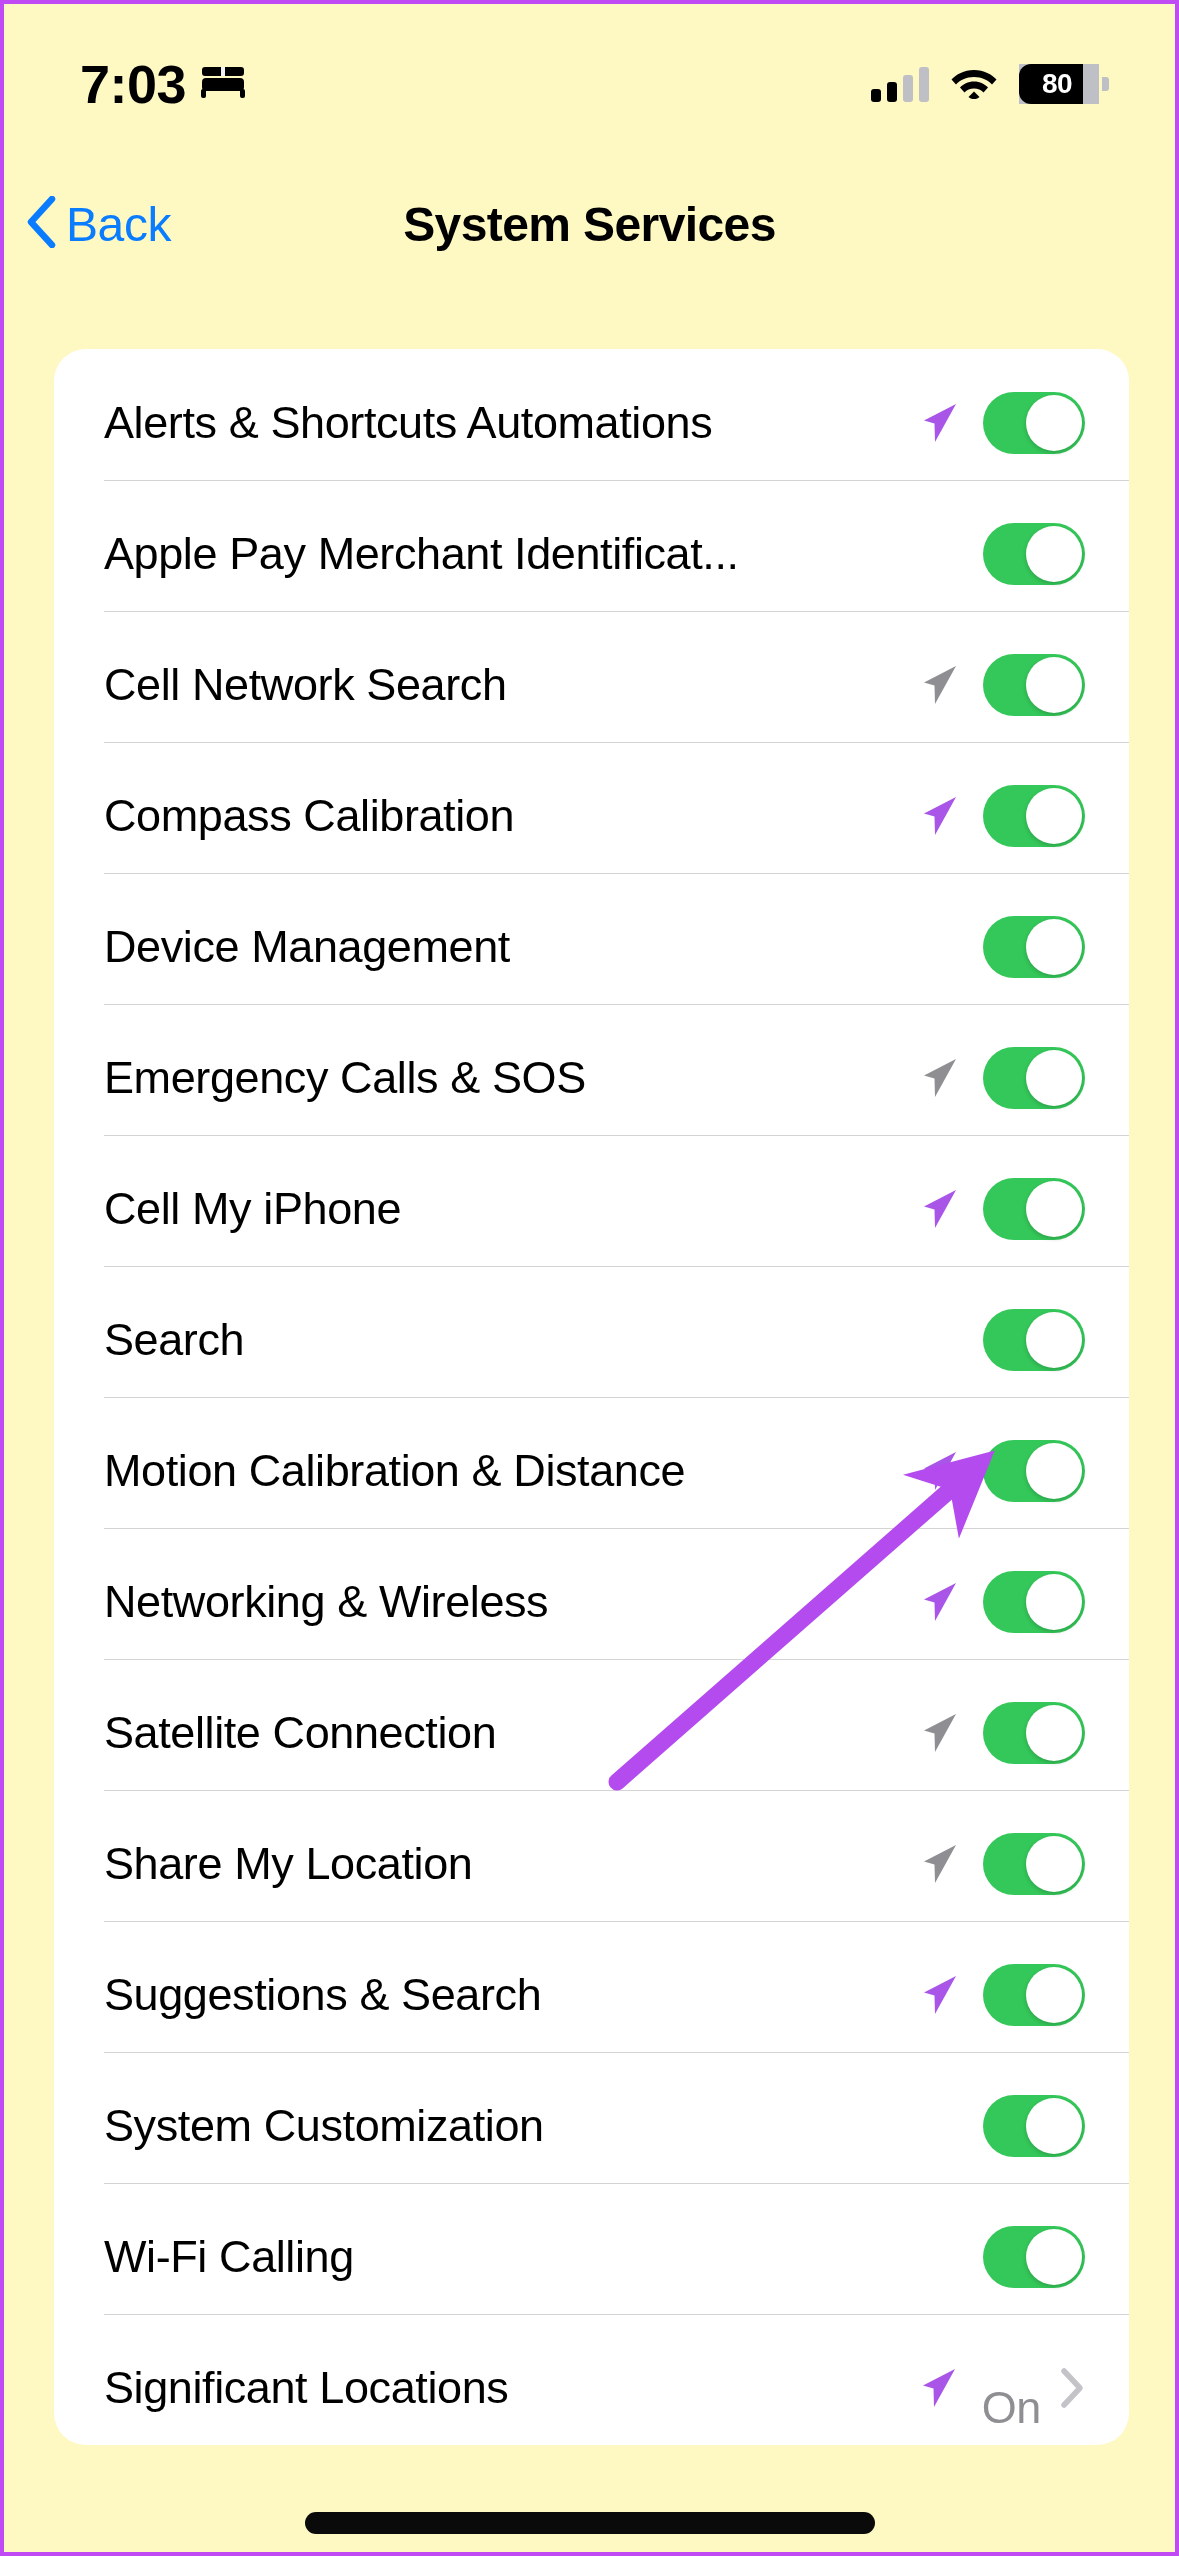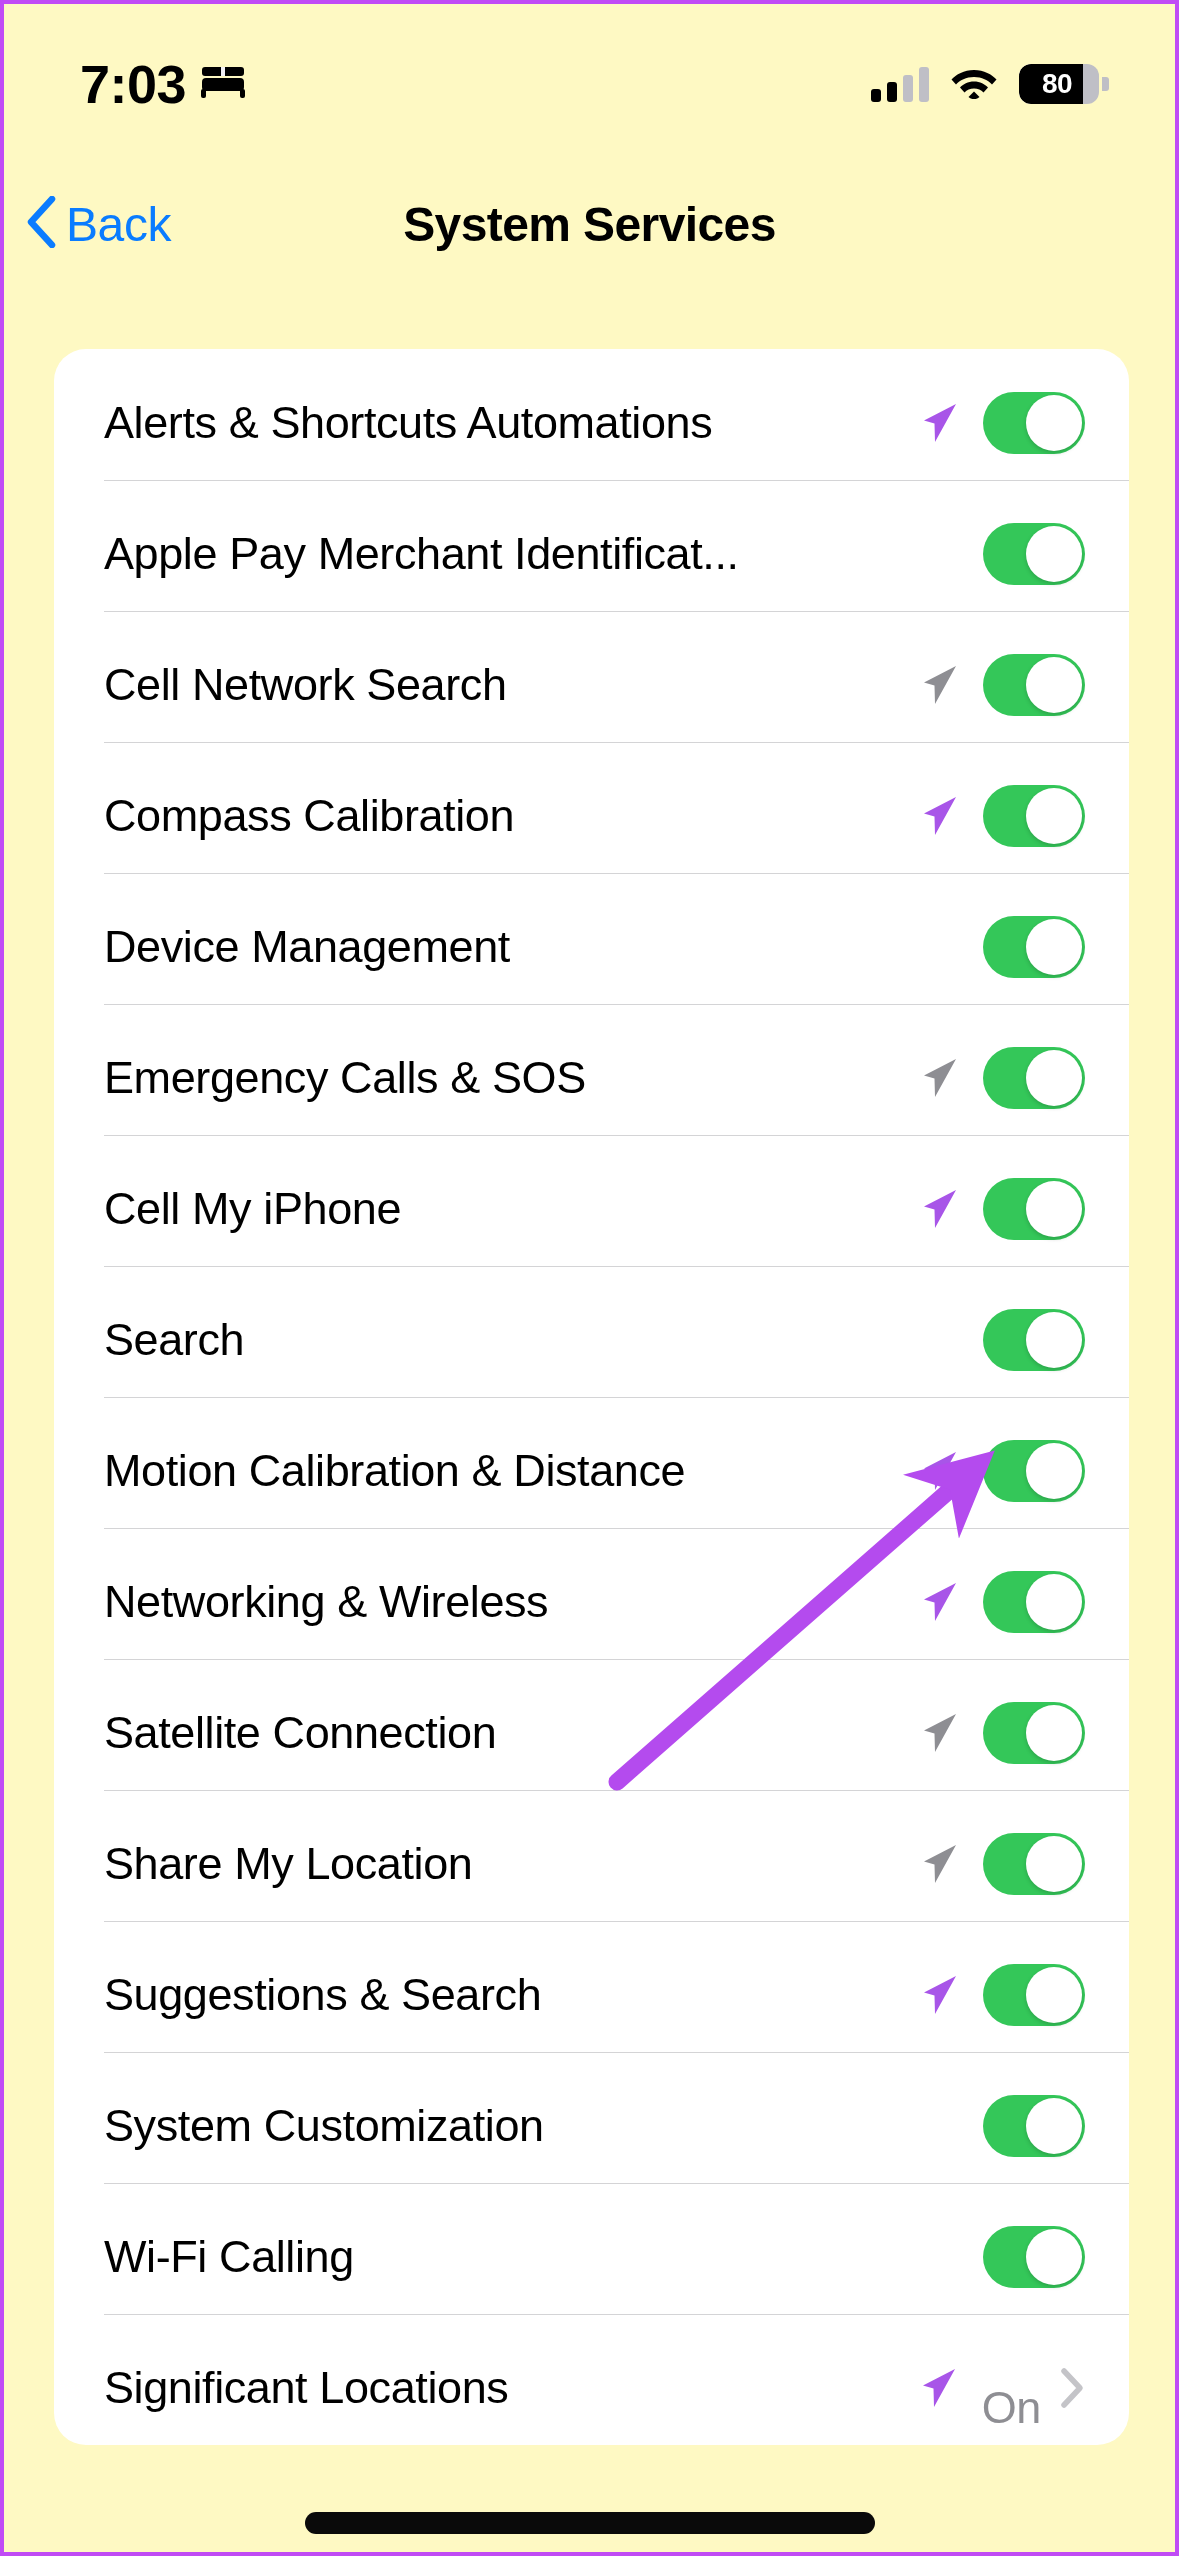--- a/index.html
+++ b/index.html
@@ -31,21 +31,21 @@
   .sb-right{ display:flex; align-items:center; gap:22px; }
   .bars{ display:flex; align-items:flex-end; gap:6px; height:36px; }
   .bars i{ display:block; width:10px; border-radius:3px; background:#000; }
   .bars i.b1{ height:13px; }
   .bars i.b2{ height:20px; }
   .bars i.b3{ height:27px; background:#BFBFC6; }
   .bars i.b4{ height:35px; background:#BFBFC6; }
   .battery{ position:relative; display:flex; align-items:center; }
   .batt-body{
     position:relative; width:80px; height:40px;
-    border-radius:12px; background:#BFBFC6; overflow:hidden;
+    border-radius:0; background:#BFBFC6; overflow:hidden;
   }
   .batt-fill{
     position:absolute; top:0; left:0; height:100%;
     width:80%; background:#000; border-radius:12px 0 0 12px;
   }
   .batt-pct{
     position:absolute; inset:0;
     display:flex; align-items:center; justify-content:center;
     font-size:28px; font-weight:700; color:#fff; letter-spacing:-0.5px;
     padding-right:4px;

